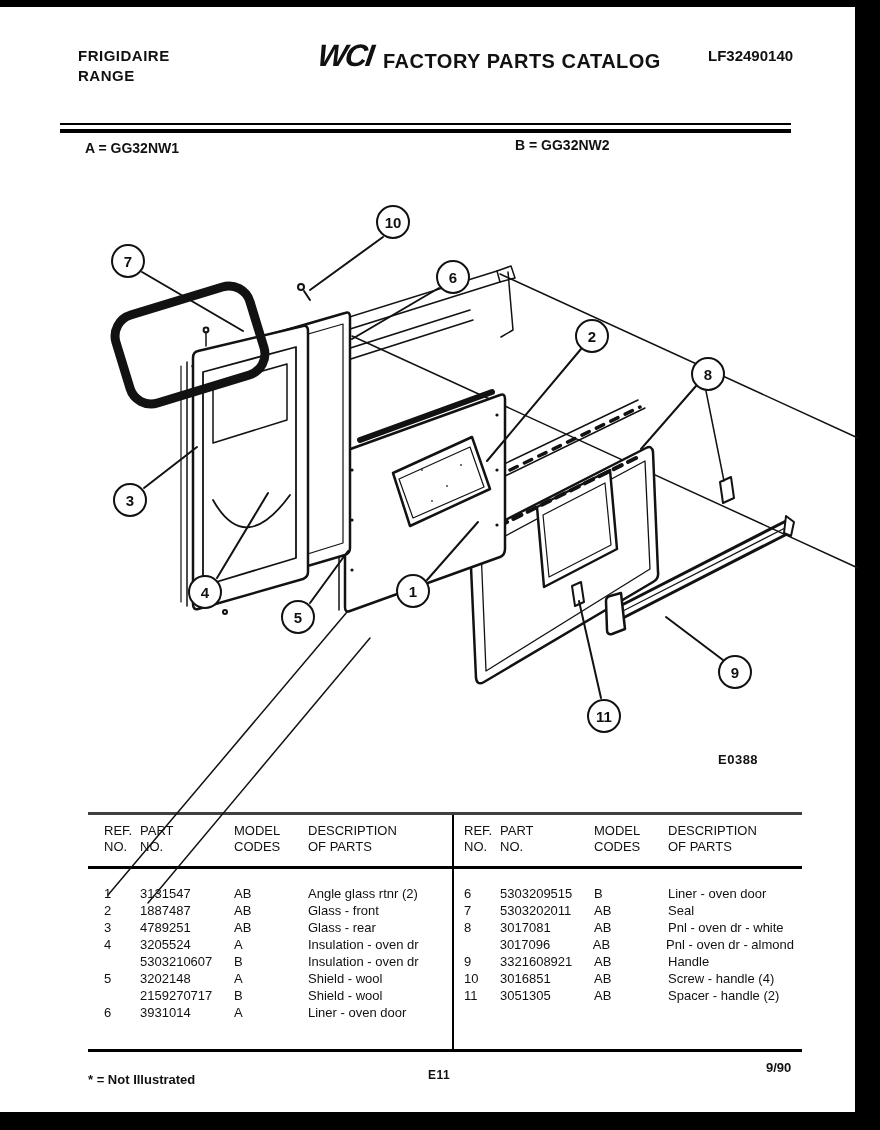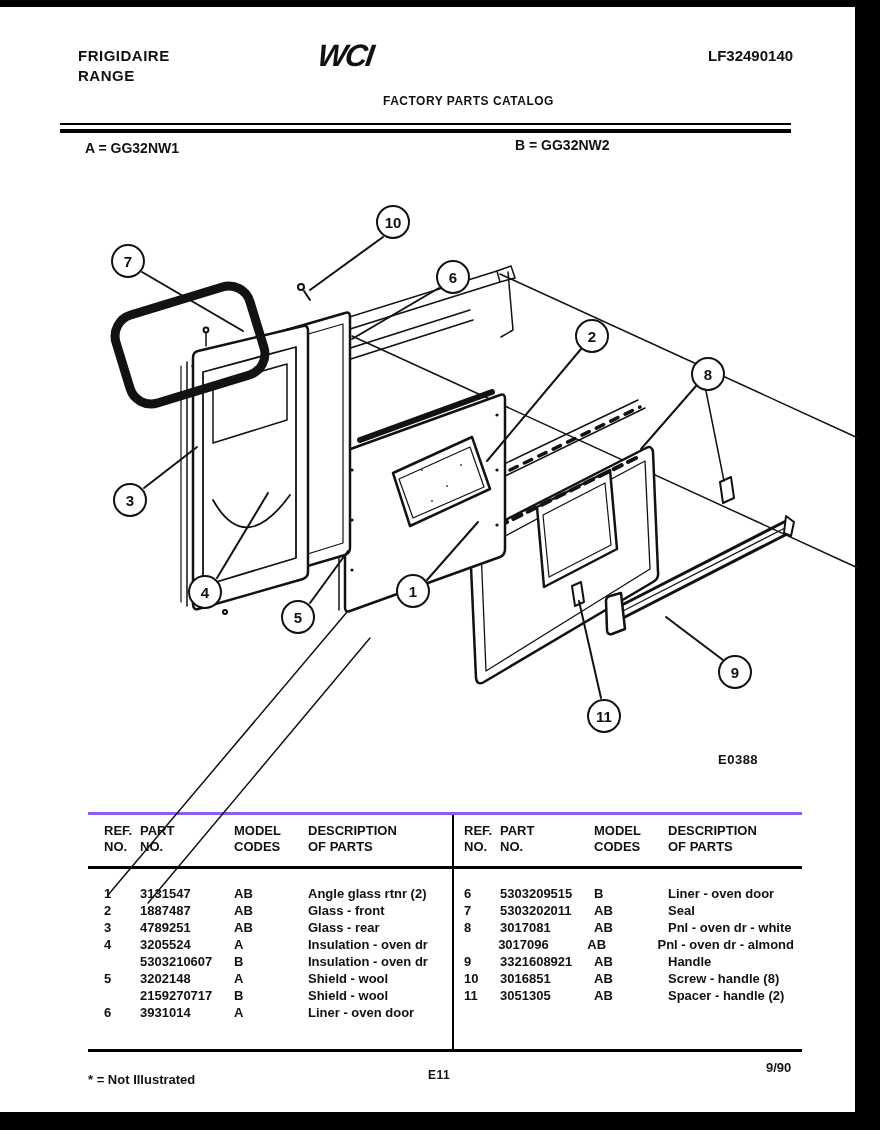--- a/index.html
+++ b/index.html
@@ -6,36 +6,36 @@
   body{
     width:880px;height:1130px;position:relative;background:#ffffff;
     font-family:"Liberation Sans", sans-serif;color:#111;overflow:hidden;
     -webkit-font-smoothing:none;
   }
   .abs{position:absolute;}
   .scanbar{position:absolute;background:#000;}
   
   .brand{font-weight:bold;font-size:15px;line-height:20px;letter-spacing:.5px;}
   .logo{font-style:italic;font-weight:900;font-size:31px;letter-spacing:-2px;transform:skewX(-8deg);display:inline-block;}
-  .cat-title{font-weight:bold;font-size:12px;letter-spacing:.5px;margin-top:44px;}
+  .cat-title{font-weight:bold;font-size:20px;letter-spacing:.5px;}
   .pubnum{font-weight:bold;font-size:15px;}
   .dblrule{position:absolute;left:60px;top:123px;width:731px;height:4px;border-top:2px solid #000;border-bottom:4px solid #000;}
   .modelref{font-weight:bold;font-size:14px;}
   .figcode{font-weight:bold;font-size:13px;letter-spacing:.5px;}
   
   svg{position:absolute;left:0;top:0;}
   .callout{
     position:absolute;width:34px;height:34px;box-sizing:border-box;
     border:2.5px solid #111;border-radius:50%;background:#fff;
     display:flex;align-items:center;justify-content:center;
     font-weight:bold;font-size:15px;transform:translate(-50%,-50%);z-index:5;
   }
   
   .ptable{position:absolute;left:88px;top:812px;width:714px;height:234px;
-    border-top:3px solid #8b5cf6;border-bottom:3px solid #000;font-weight:bold;}
+    border-top:3px solid #404040;border-bottom:3px solid #000;font-weight:normal;}
   .ptable .vdiv{position:absolute;left:364px;top:0;bottom:0;width:2px;background:#000;}
   .ptable .hsep{position:absolute;left:0;top:51px;width:100%;height:3px;background:#000;}
   .half{position:absolute;top:0;height:100%;}
   .half.lft{left:16px;width:336px;}
   .half.rgt{left:376px;width:330px;}
   .thead{position:absolute;top:8px;left:0;right:0;display:flex;font-size:13px;line-height:16px;}
   .tbody{position:absolute;top:70px;left:0;right:0;}
   .trow{display:flex;font-size:13px;line-height:17px;white-space:nowrap;}
   .c-ref{width:36px;}
   .c-part{width:94px;}
@@ -301,21 +301,21 @@
       <div class="trow">
           <span class="c-ref">9</span>
           <span class="c-part">3321608921</span>
           <span class="c-model">AB</span>
           <span class="c-desc">Handle</span>
         </div>
       <div class="trow">
           <span class="c-ref">10</span>
           <span class="c-part">3016851</span>
           <span class="c-model">AB</span>
-          <span class="c-desc">Screw - handle (8)</span>
+          <span class="c-desc">Screw - handle (4)</span>
         </div>
       <div class="trow">
           <span class="c-ref">11</span>
           <span class="c-part">3051305</span>
           <span class="c-model">AB</span>
           <span class="c-desc">Spacer - handle (2)</span>
         </div>
     </div>
   </div>
 </div>

